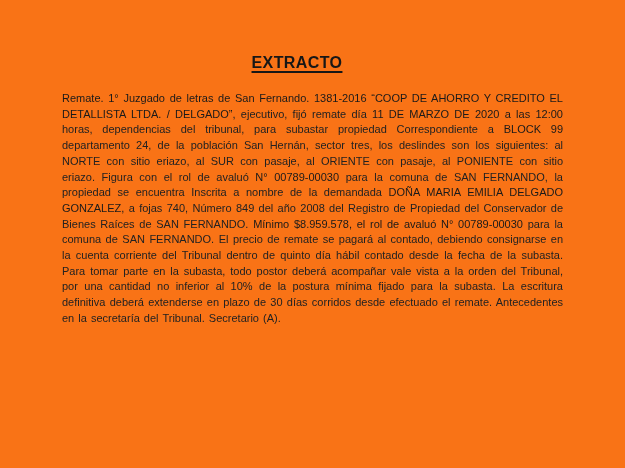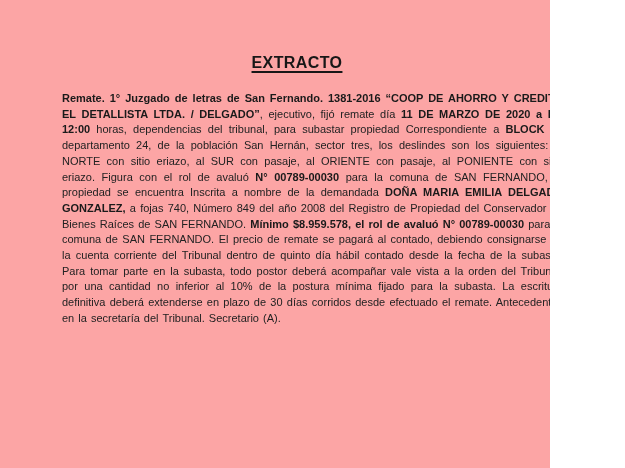--- a/index.html
+++ b/index.html
@@ -2,23 +2,23 @@
 <html><head>
 <meta charset="utf-8">
 <style>
   html, body {
     margin: 0;
     padding: 0;
     background: #ffffff;
   }
   .page {
     position: relative;
-    width: 550px;
+    width: 625px;
     height: 468px;
-    background: #fca5a5;
+    background: #f97316;
     font-family: "Liberation Sans", sans-serif;
     color: #1c1c1c;
     overflow: hidden;
   }
   .doc-title {
     position: absolute;
     top: 54px;
     left: 0;
     width: 594px;            
     margin: 0;
@@ -37,21 +37,21 @@
     left: 62px;
     width: 501px;
     margin: 0;
     font-size: 11px;
     line-height: 15.7px;
     text-align: justify;
     word-spacing: 1px;
     color: #222222;
   }
   .doc-body .b {
-    font-weight: 700;
+    font-weight: 400;
     color: #1a1a1a;
   }
   .doc-footer {
     position: absolute;
     top: 400px;
     left: 0;
     width: 594px;            
     text-align: center;
     font-size: 11px;
     font-weight: 700;

